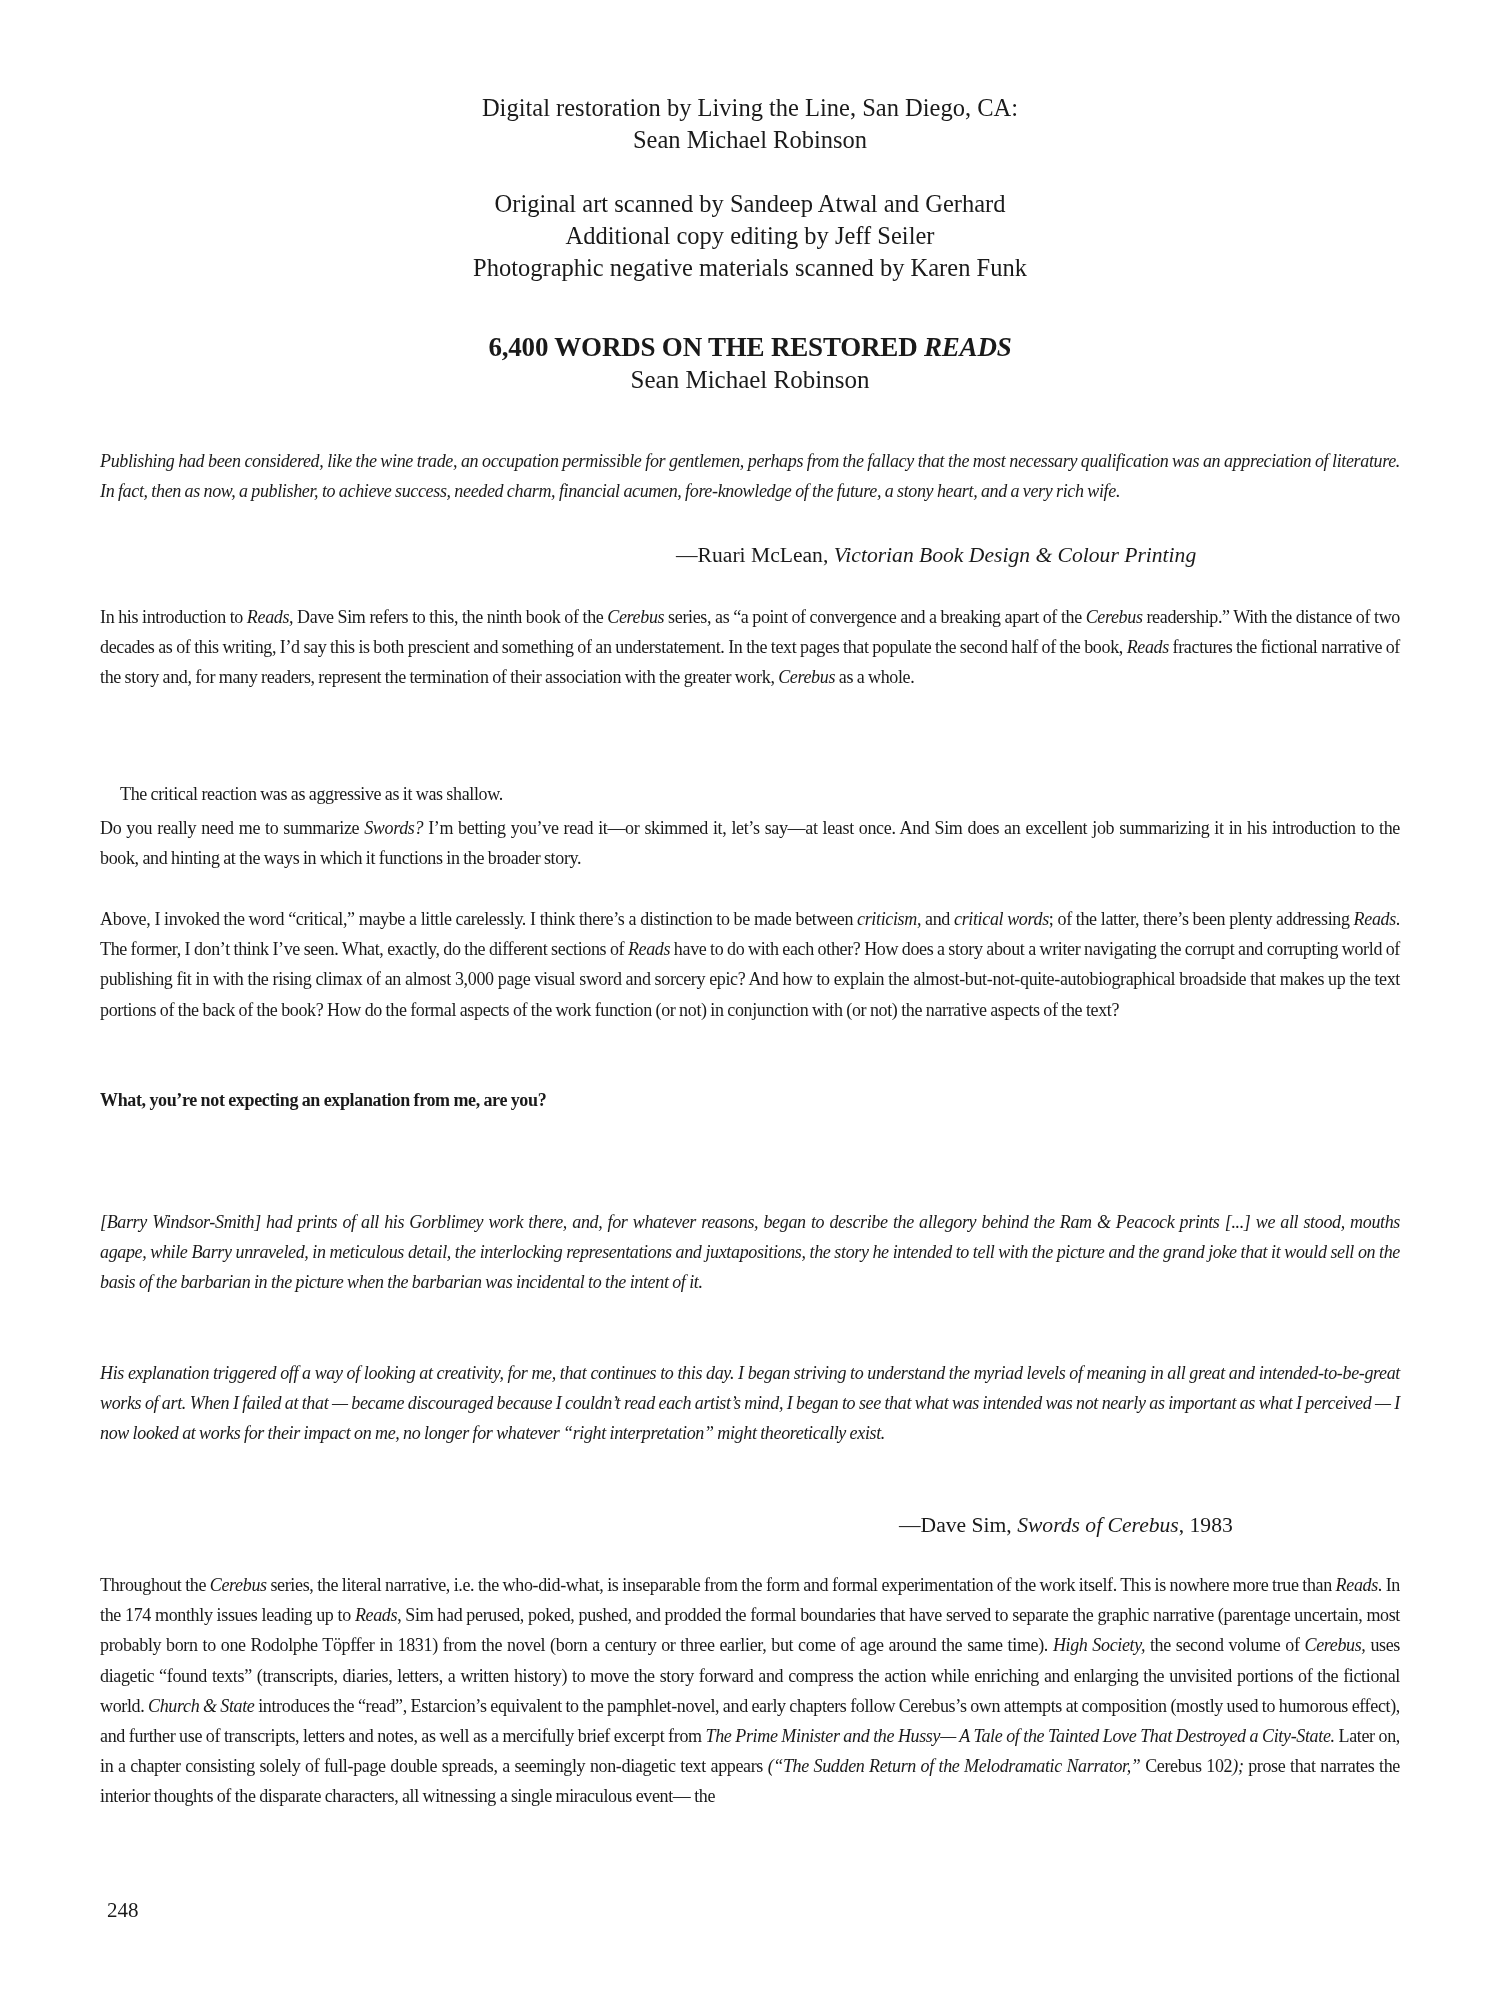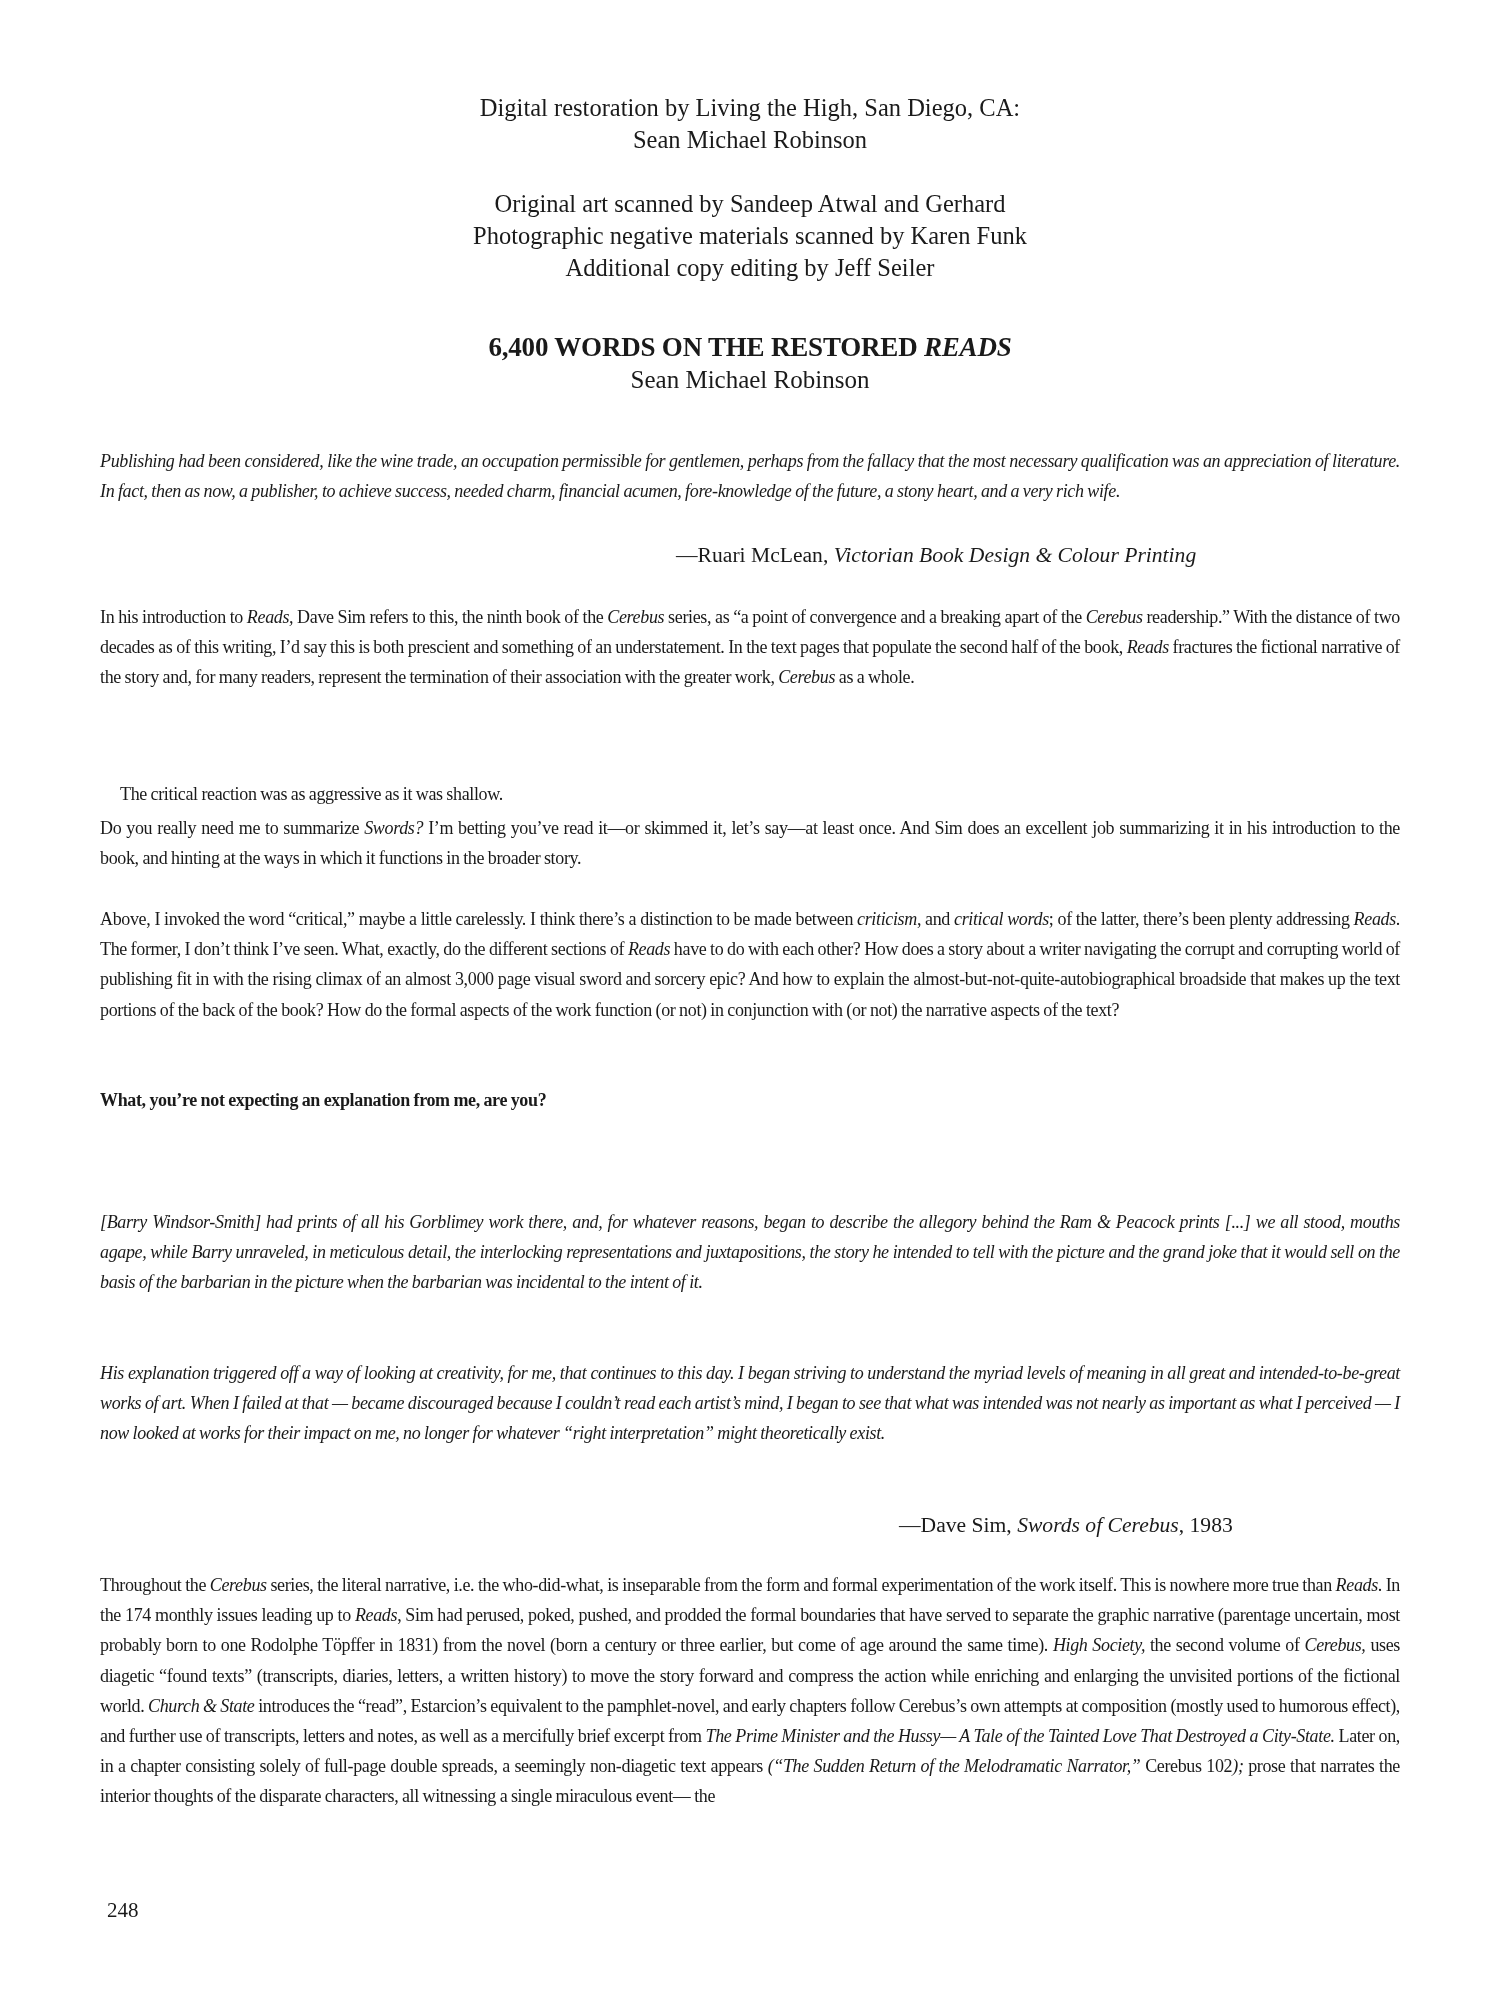--- a/index.html
+++ b/index.html
@@ -26,26 +26,26 @@
   .attr { position: absolute; left: 4px; width: 1300px; font-size: 21.6px; line-height: 30px; }
   i { font-style: italic; }
   .pageno { position: absolute; top: 1898px; left: 7px; width: 1300px; font-size: 21px; }
 </style>
 </head>
 <body>
 
 <div class="page">
 
   <div class="credits center">
-    <p>Digital restoration by Living the High, San Diego, CA:</p>
+    <p>Digital restoration by Living the Line, San Diego, CA:</p>
     <p>Sean Michael Robinson</p>
     <div class="gap"></div>
     <p>Original art scanned by Sandeep Atwal and Gerhard</p>
+    <p>Additional copy editing by Jeff Seiler</p>
     <p>Photographic negative materials scanned by Karen Funk</p>
-    <p>Additional copy editing by Jeff Seiler</p>
   </div>
 
   <div class="title-block center">
     <h1 class="title"><span>6,400 WORDS ON THE RESTORED </span><i>READS</i></h1>
     <p class="byline">Sean Michael Robinson</p>
   </div>
 
   <p class="para quote" style="top:446px;">Publishing had been considered, like the wine trade, an occupation permissible for gentlemen, perhaps from the fallacy that the most necessary qualification was an appreciation of literature. In fact, then as now, a publisher, to achieve success, needed charm, financial acumen, fore-knowledge of the future, a stony heart, and a very rich wife.</p>
   <div class="attr" style="top:540px; padding-left:572px; box-sizing:border-box;">
     <span>—Ruari McLean, </span><i>Victorian Book Design &amp; Colour Printing</i>

